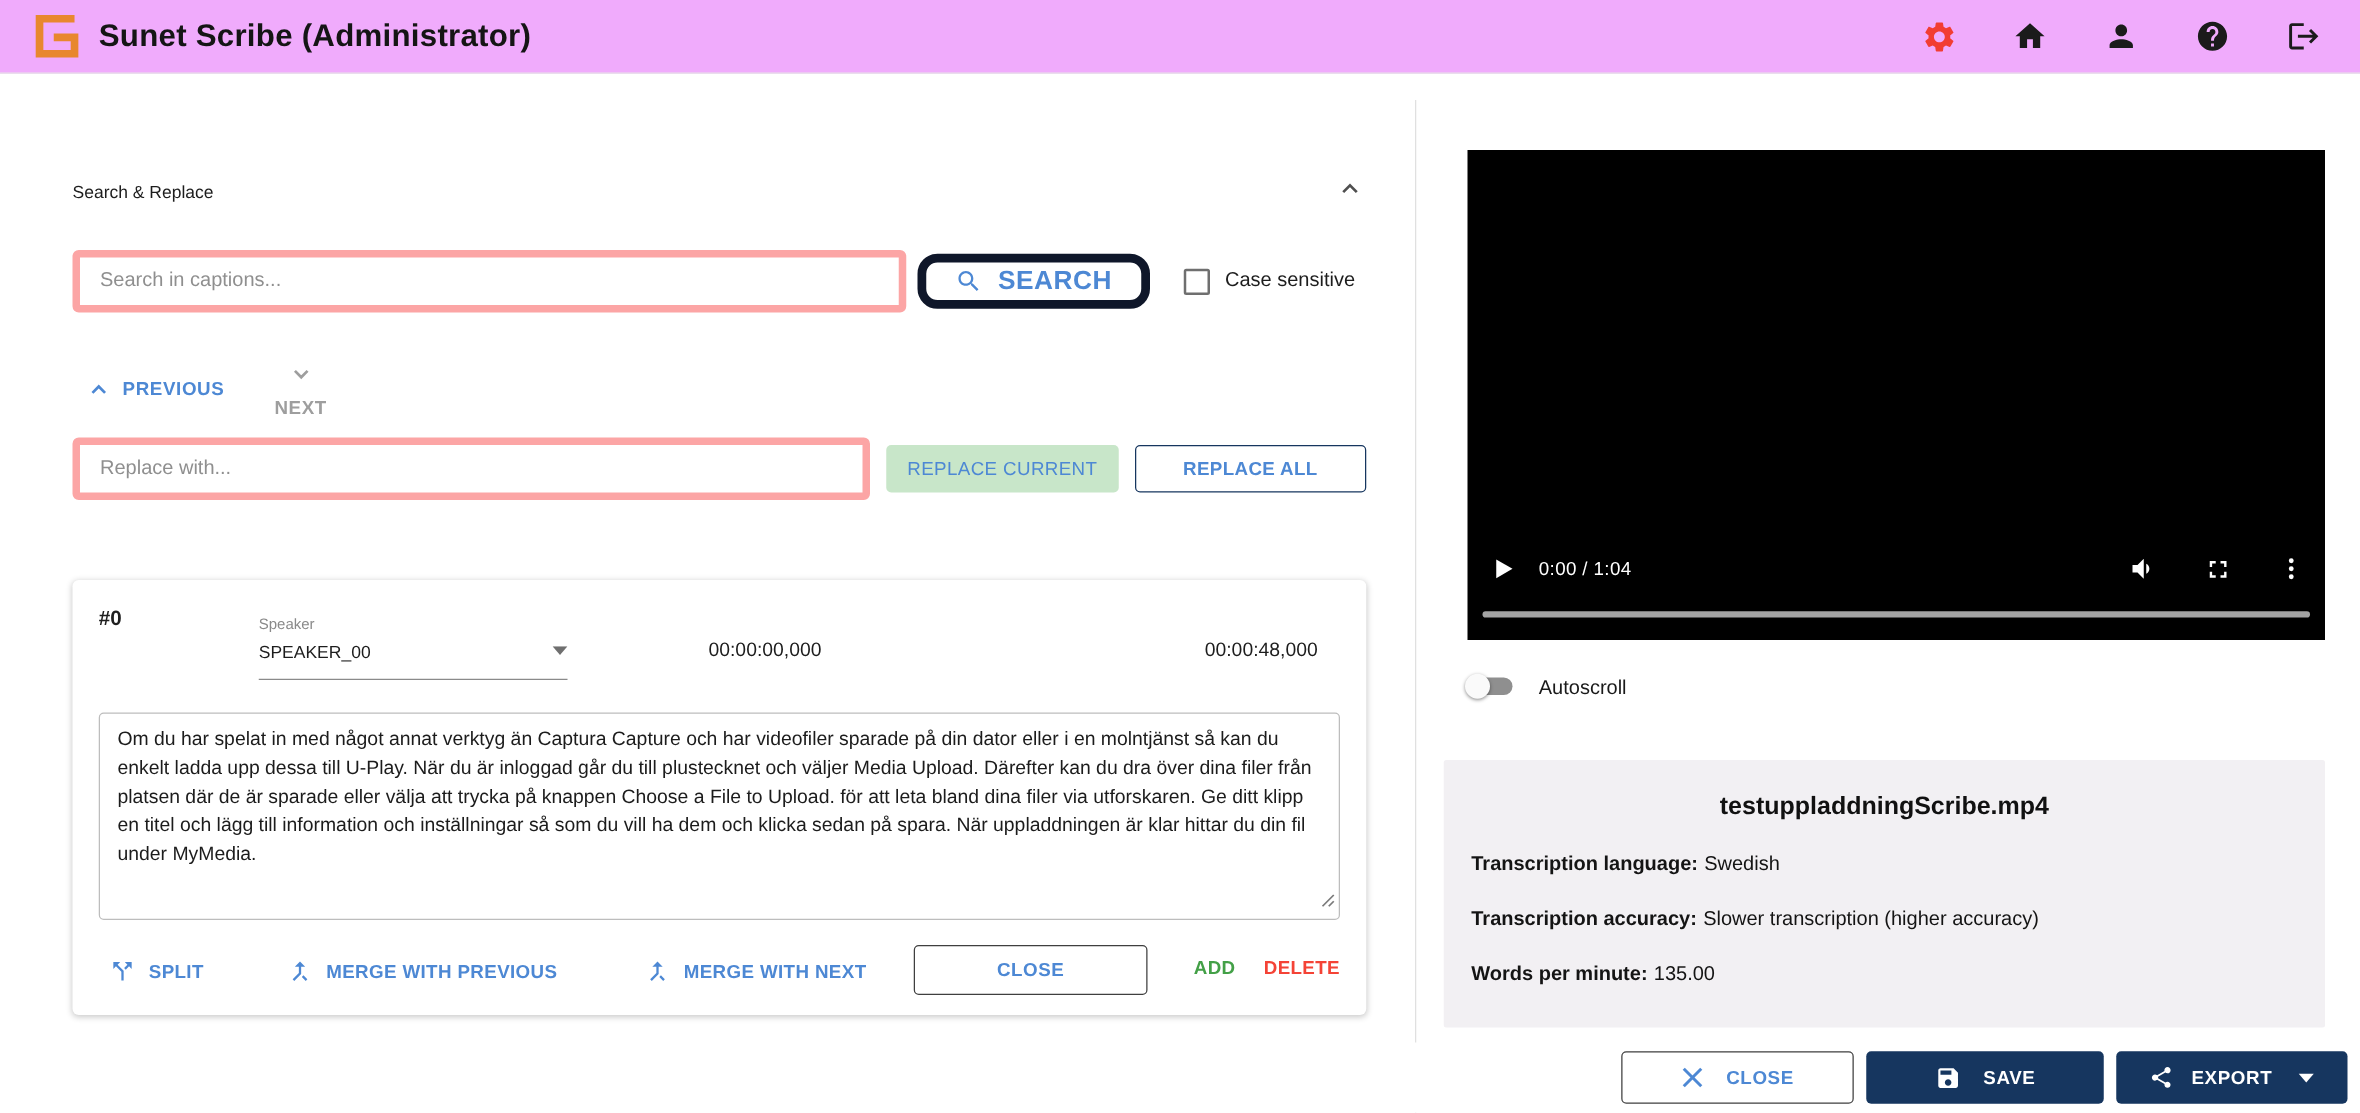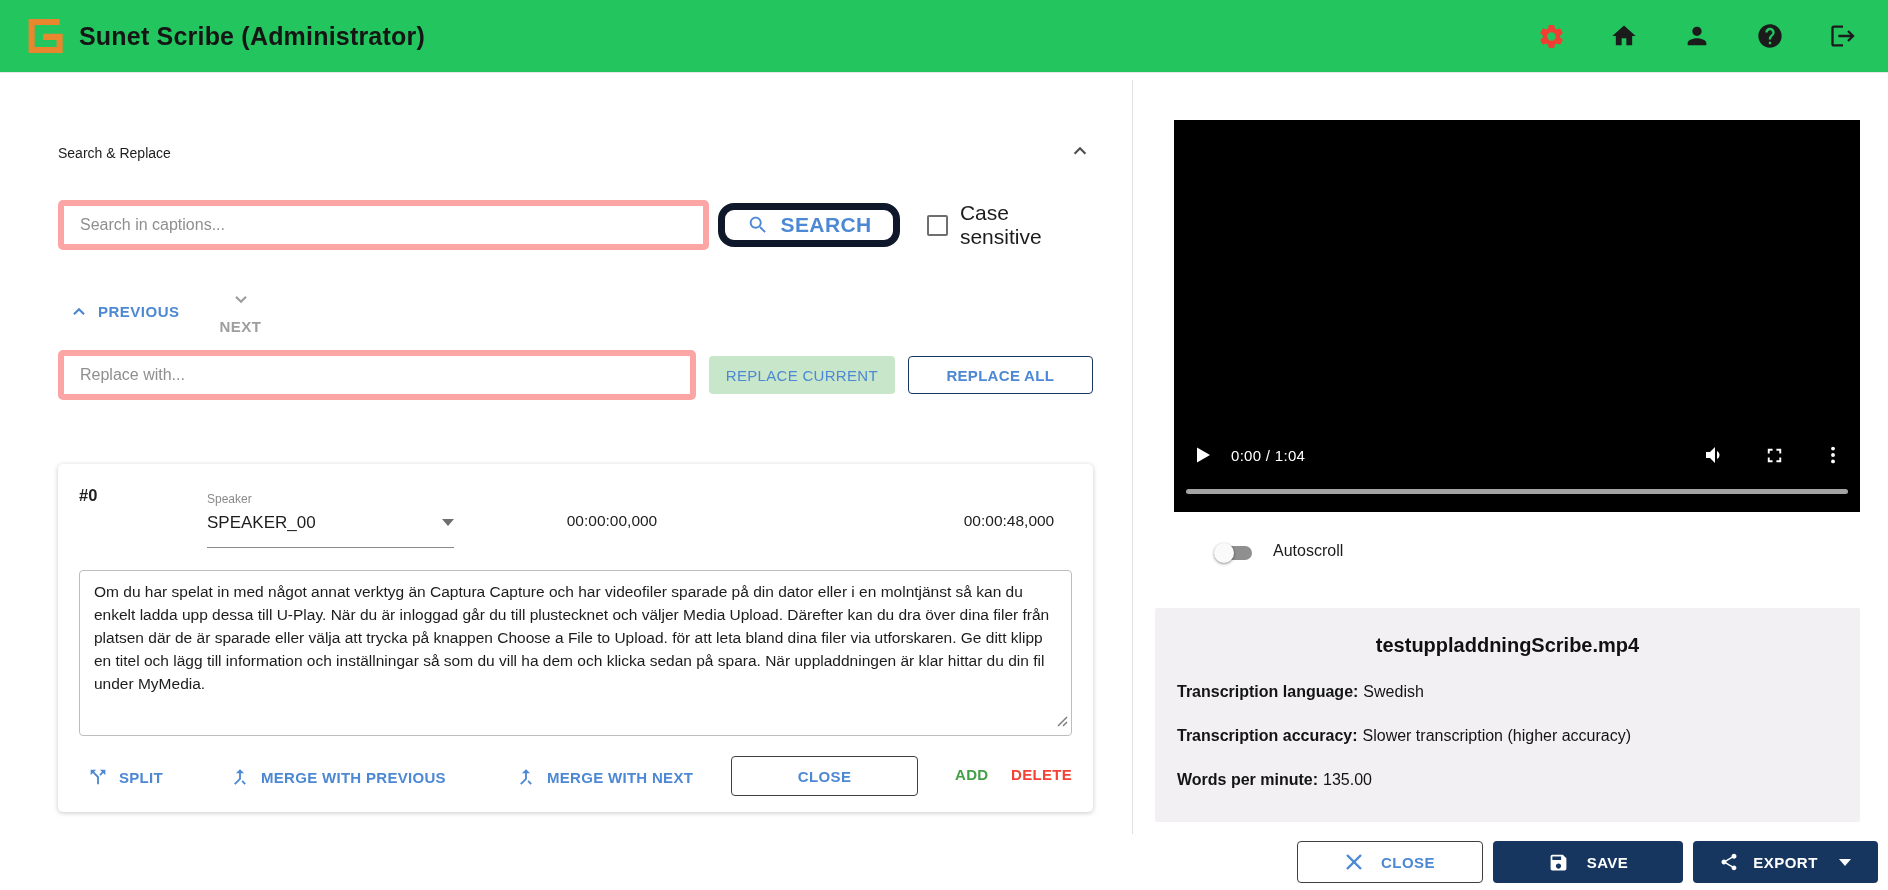--- a/index.html
+++ b/index.html
@@ -1,21 +1,21 @@
 <!DOCTYPE html>
 <html><head>
 <meta charset="utf-8">
 <style>
   * { margin:0; padding:0; box-sizing:border-box; }
   html,body { width:1888px; height:890px; background:#fff; overflow:hidden;
               font-family:"Liberation Sans", sans-serif; color:#1f1f1f; }
   button { font-family:inherit; cursor:pointer; background:none; border:none; }
 
   
-  .header { position:absolute; top:0; left:0; right:0; height:73px; background:#22c55e;
+  .header { position:absolute; top:0; left:0; right:0; height:59px; background:#f0abfc;
             border-bottom:1px solid #e7e7e7; display:flex; align-items:center; z-index:6; }
   .brand { display:flex; align-items:center; gap:15px; margin-left:22px; }
   .app-title { font-size:25px; font-weight:bold; color:#151515; letter-spacing:0.2px; }
   .hicons { margin-left:auto; margin-right:30px; display:flex; align-items:center; gap:43px; }
   .hicons button { width:30px; height:30px; display:flex; align-items:center; justify-content:center; }
 
   
   .main { position:absolute; top:76px; left:0; right:0; bottom:0; }
   .vdivider { position:absolute; left:1132px; top:4px; bottom:0; width:1px; background:#e0e0e0; }
   .left  { position:absolute; left:0; top:0; width:1132px; height:100%; }
@@ -29,21 +29,21 @@
   .txt-input { height:50px; border:6px solid #fca5a5; border-radius:5px; padding:0 16px;
                font-size:16px; color:#1f1f1f; outline:none; font-family:inherit; }
   .txt-input::placeholder { color:#8f8f8f; }
   #search-input { width:667px; }
   .btn-outline-navy { height:44px; width:186px; border:7px solid #0f172a; border-radius:16px;
         background:#fff; color:#4d88d4; font-size:21px; font-weight:bold; letter-spacing:0.4px;
         display:flex; align-items:center; justify-content:center; gap:12px; }
   .search-row .btn-outline-navy { margin-left:9px; }
   .checkbox { width:21px; height:21px; border:2px solid #6f6f6f; border-radius:2px;
               background:#fff; margin-left:27px; cursor:pointer; flex:0 0 auto; }
-  .cs-label { font-size:21px; margin-left:12px; color:#1d1d1d; }
+  .cs-label { font-size:16px; margin-left:12px; color:#1d1d1d; }
 
   .nav-row { position:absolute; left:68px; top:212px; display:flex; align-items:center; }
   .navbtn { display:flex; align-items:center; gap:8px; font-size:15px; font-weight:bold;
             letter-spacing:0.5px; }
   .navbtn.prev { color:#4d88d4; }
   .navbtn.next { color:#9e9e9e; margin-left:40px;flex-direction:column; }
 
   .replace-row { position:absolute; left:58px; top:274px; width:1035px; display:flex; align-items:center; }
   #replace-input { width:640px; }
   .btn-green { height:38px; width:186px; margin-left:13px; background:#c8e6c9; border-radius:4px;
@@ -52,21 +52,21 @@
                border-radius:4px; color:#4d88d4; font-size:15px; font-weight:bold; letter-spacing:0.3px; }
 
   
   .card { position:absolute; left:58px; top:388px; width:1035px; height:348px; background:#fff;
           border-radius:5px; box-shadow:0 1px 5px rgba(0,0,0,0.22); }
   .cap-index { position:absolute; left:21px; top:22px; font-size:16.5px; font-weight:bold; }
   .speaker { position:absolute; left:149px; top:28px; width:247px; cursor:pointer; }
   .speaker-label { font-size:12px; color:#8a8a8a; }
   .speaker-valrow { display:flex; align-items:center; justify-content:space-between;
                     margin-top:7px; padding-bottom:14px; border-bottom:1px solid #8a8a8a; }
-  .speaker-value { font-size:17px; color:#1d1d1d; }
+  .speaker-value { font-size:14px; color:#1d1d1d; }
   .ts { position:absolute; top:48px; width:200px; text-align:center; font-size:15.5px; color:#1d1d1d; }
   .ts.start { left:454px; } .ts.end { left:851px; }
   .ta-wrap { position:absolute; left:21px; top:106px; width:993px; height:166px; }
   .ta-wrap textarea { width:100%; height:100%; border:1px solid #bdbdbd; border-radius:4px;
         padding:9px 14px; font-size:15.5px; line-height:23px; color:#1c1c1c; resize:none;
         outline:none; font-family:inherit; }
   .grip { position:absolute; right:4px; bottom:5px; pointer-events:none; }
 
   .cap-actions { position:absolute; left:0; top:292px; width:954px; height:44px; }
   .act { position:absolute; display:flex; align-items:center; gap:10px; font-size:15px;
@@ -79,21 +79,21 @@
 
   
   .video { position:absolute; left:41px; top:44px; width:686px; height:392px; background:#000; }
   .vctrl { position:absolute; left:0; right:0; bottom:40px; height:34px; display:flex;
            align-items:center; padding:0 16px; color:#fff; }
   .vtime { font-size:15px; margin-left:17px; letter-spacing:0.3px; }
   .vright { margin-left:auto; display:flex; align-items:center; gap:36px; }
   .vbar { position:absolute; left:12px; right:12px; bottom:18px; height:5px; background:#a3a3a3;
           border-radius:3px; }
 
-  .autoscroll { position:absolute; left:41px; top:466px; display:flex; align-items:flex-end;margin-left:42px; }
+  .autoscroll { position:absolute; left:41px; top:466px; display:flex; align-items:flex-start; }
   .switch { position:relative; width:36px; height:14px; background:#8f8f8f; border-radius:7px;
             cursor:pointer; }
   .knob { position:absolute; left:-2px; top:-3px; width:20px; height:20px; border-radius:50%;
           background:#fafafa; box-shadow:0 1px 3px rgba(0,0,0,0.45); }
   .as-label { font-size:16px; margin-left:21px; color:#1a1a1a; }
 
   .media-card { position:absolute; left:22px; top:532px; width:705px; height:214px;
                 background:#f2f0f3; border-radius:2px; padding:26px 22px 0 22px; }
   .media-title { text-align:center; font-size:20px; font-weight:bold; color:#111; }
   .media-row { font-size:16px; margin-top:26px; color:#141414; }

